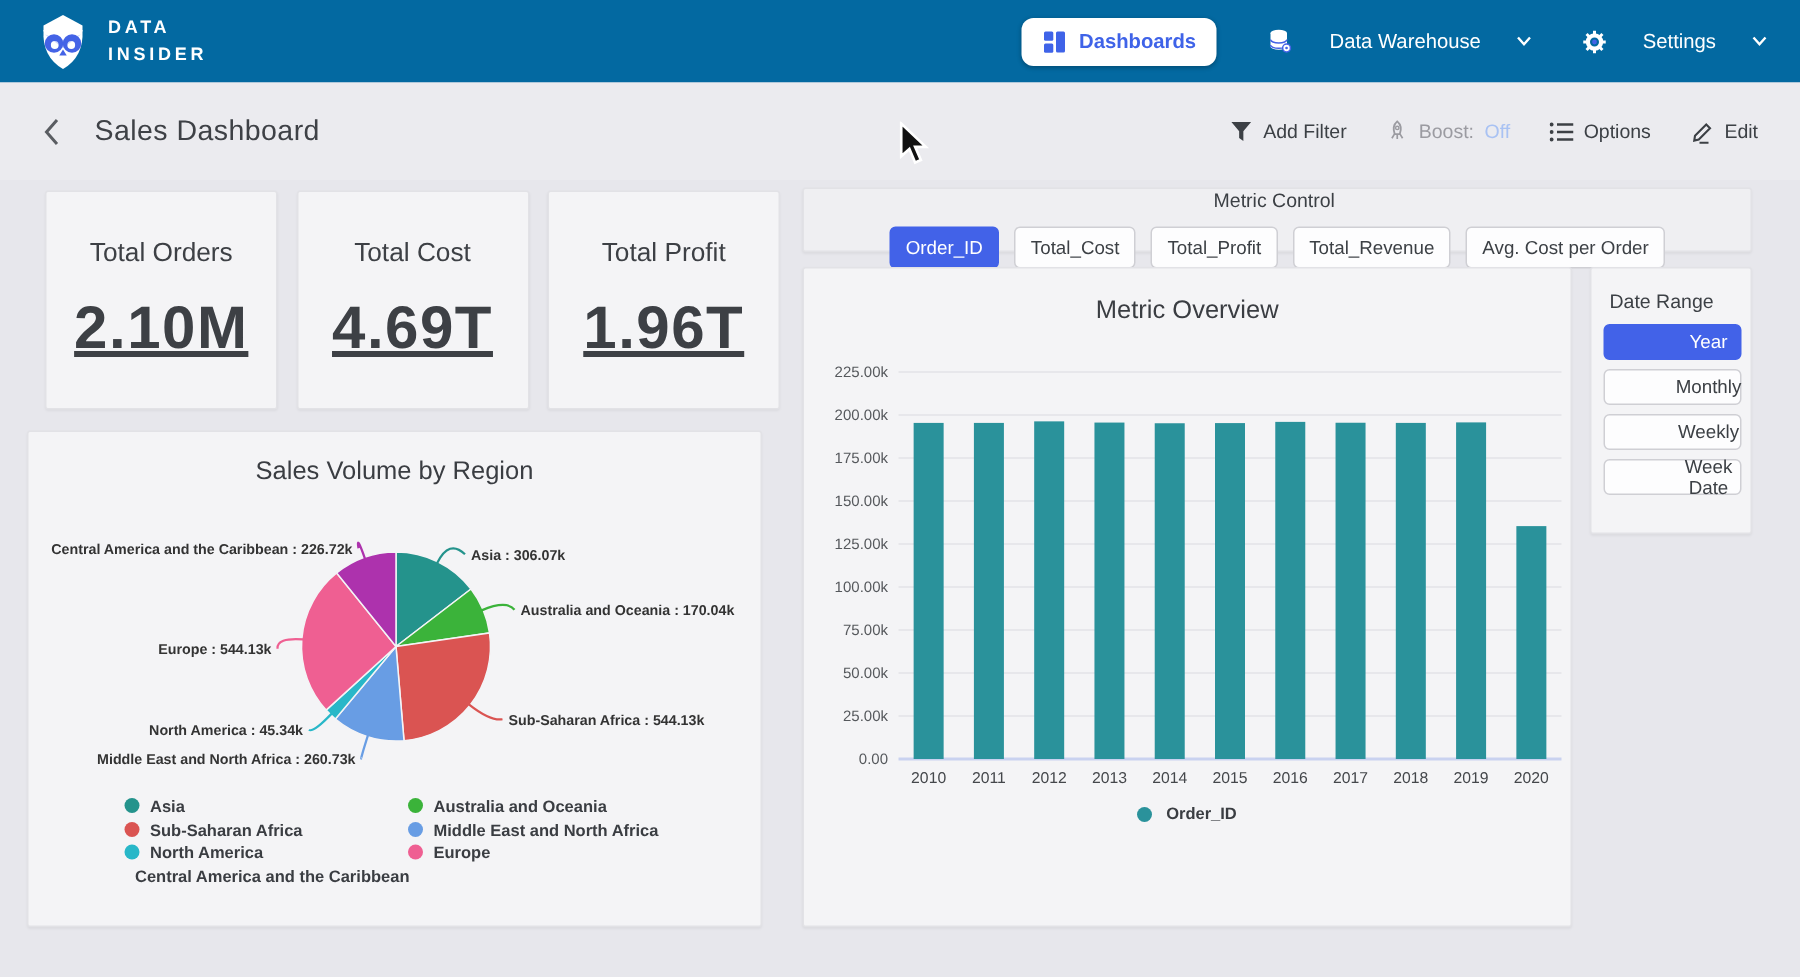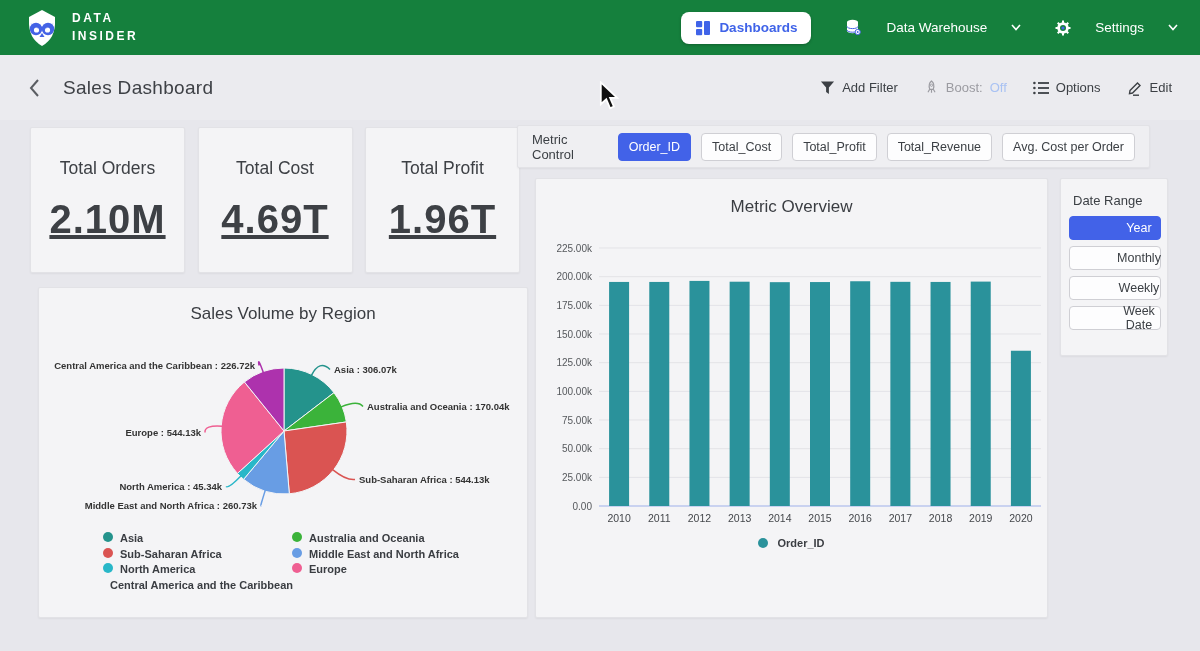--- a/index.html
+++ b/index.html
@@ -1,21 +1,21 @@
 <!DOCTYPE html>
 <html><head>
 <meta charset="utf-8">
 <style>
   * { margin:0; padding:0; box-sizing:border-box; }
   html,body { width:1200px; height:651px; overflow:hidden;
     font-family:"Liberation Sans", sans-serif; background:#e7e7ec; }
 
   
   .navbar { position:absolute; left:0; top:0; width:1200px; height:55px;
-    background:#15803d; display:flex; align-items:center; justify-content:space-between;
+    background:#0369a1; display:flex; align-items:center; justify-content:space-between;
     padding:0 22px; }
   .brand { display:flex; align-items:center; gap:10px; }
   .brand-text { color:#fff; font-size:12px; font-weight:bold; letter-spacing:2.5px; line-height:1.45; }
   .nav-right { display:flex; align-items:center; gap:34px; }
   .nav-pill { background:#fff; color:#3f63e8; border-radius:8px; padding:8px 14px;
     display:flex; align-items:flex-start; gap:8px; font-size:13.5px; font-weight:bold; cursor:pointer;
     box-shadow:0 1px 3px rgba(0,0,0,.25); }
   .nav-item { color:#fff; display:flex; align-items:center; gap:24px; font-size:13.5px;
     font-weight:500; cursor:pointer; }
   .chev { width:10px; height:7px; }
@@ -34,25 +34,25 @@
 
   
   .card { position:absolute; background:#f4f4f6; border:1px solid #e2e2e6;
     border-radius:2px; box-shadow:0 1px 2px rgba(0,0,0,.05); }
 
   .kpi { width:155px; height:146px; top:127px; display:flex; flex-direction:column;
     align-items:center; justify-content:center; gap:18px; }
   .kpi-label { font-size:17.5px; font-weight:500; color:#3d4045; }
   .kpi-value { font-size:40px; font-weight:bold; color:#3d4045; letter-spacing:1px;text-decoration:underline; }
 
-  .pie-card { left:38px; top:287px; width:490px; height:331px; }
+  .pie-card { left:18px; top:287px; width:490px; height:331px; }
   .card-title { text-align:center; padding-top:16px; font-size:17px; font-weight:500; color:#3a3d42; }
 
-  .metric-strip { left:517px; top:125px; width:633px; height:43px; background:#efeff2;
-    display:flex; align-items:center; gap:10px; padding:0 14px; }
+  .metric-strip { left:535px; top:125px; width:633px; height:43px; background:#efeff2;
+    display:flex; align-items:center; gap:10px; padding:0 14px;flex-direction:column; }
   .strip-label { font-size:13px; color:#3c4045; margin-right:4px; }
   .chip { background:#fdfdfe; border:1px solid #cfcfd4; border-radius:4px; color:#3c4045;
     font-size:12.5px; padding:6px 10px; cursor:pointer; white-space:nowrap; }
   .chip.selected { background:#4262e8; border-color:#4262e8; color:#fff; }
 
   .bar-card { left:535px; top:178px; width:513px; height:440px; }
 
   .range-card { left:1060px; top:178px; width:108px; height:178px; padding:12px 8px; }
   .range-label { font-size:13px; color:#3c4045; margin:2px 0 8px 4px; }
   .range-btn { width:92px; height:24px; display:flex; align-items:center; justify-content:center;

